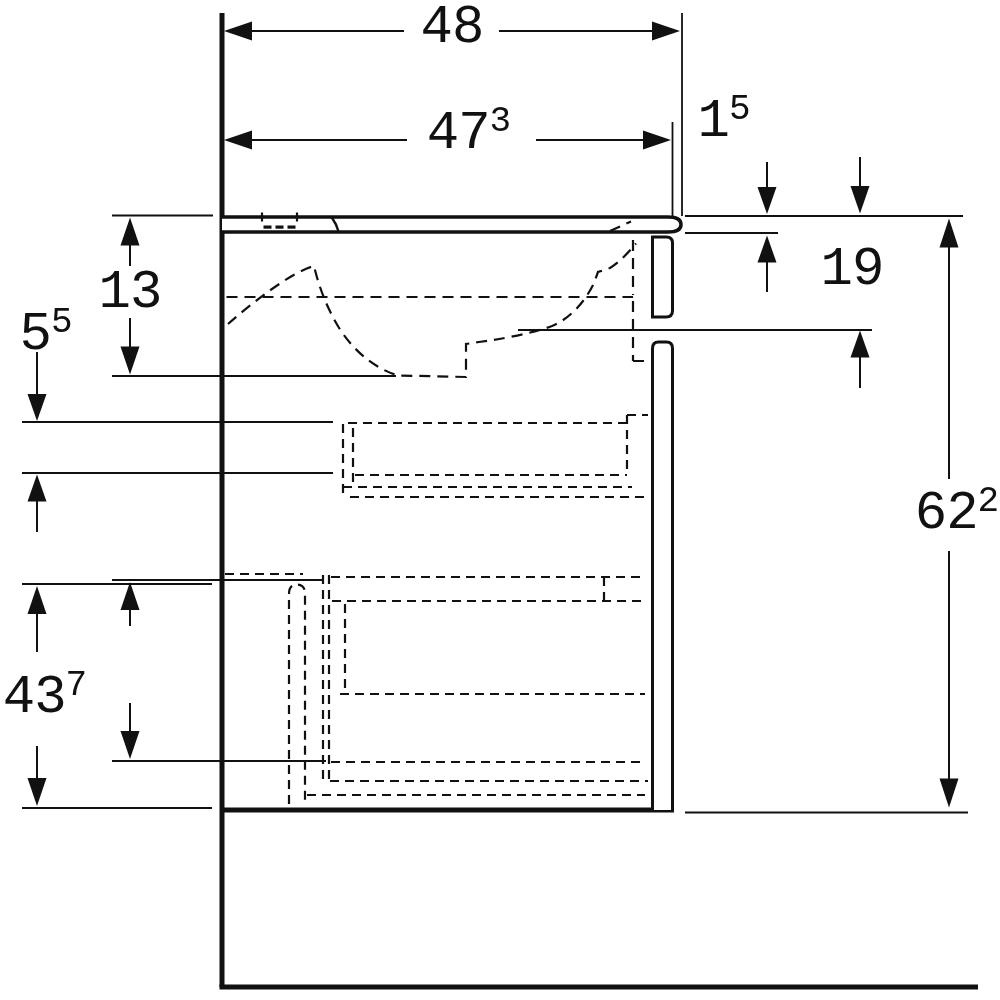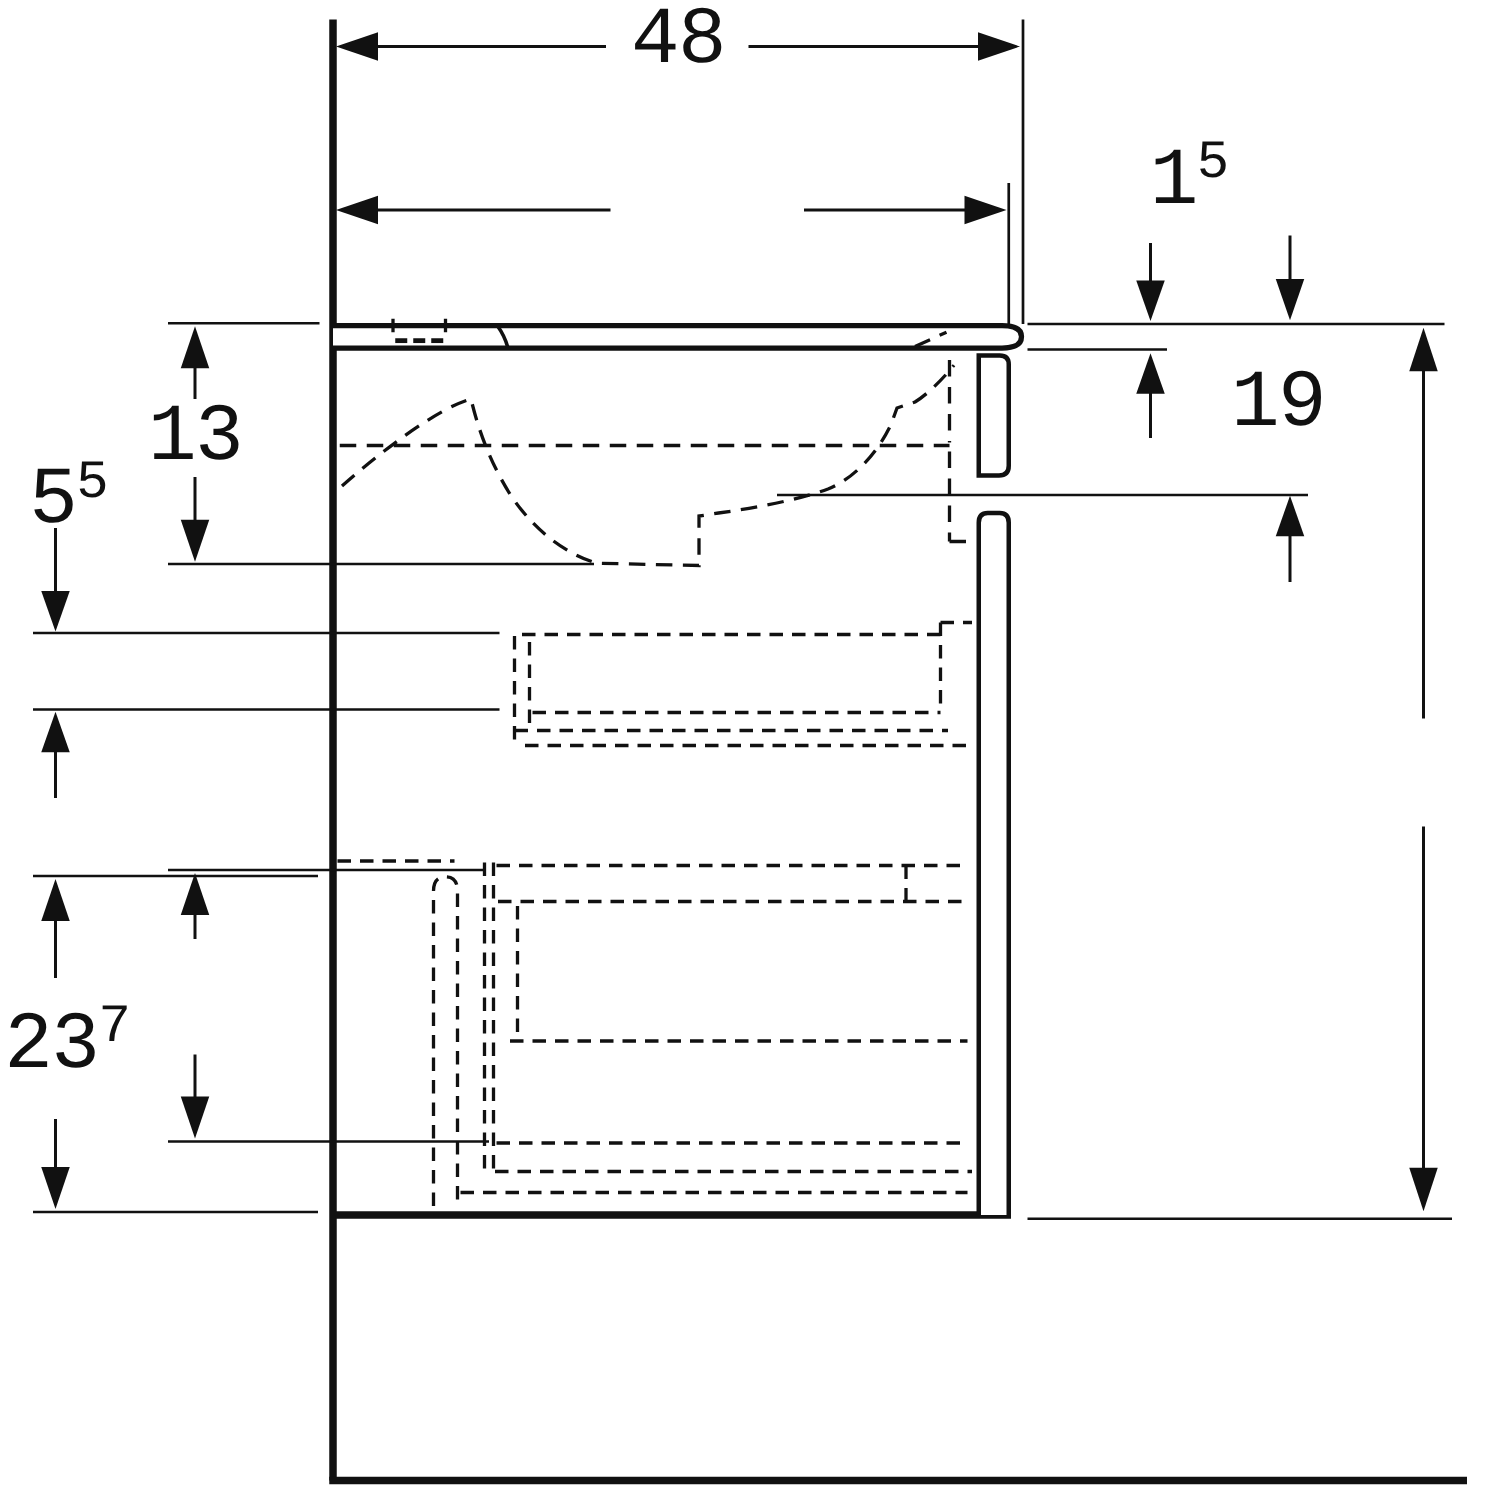--- a/index.html
+++ b/index.html
@@ -166,29 +166,35 @@
       <line x1="949" y1="247" x2="949" y2="479"></line>
       <line x1="949" y1="551" x2="949" y2="779"></line>
       <polygon points="949,218.5 939.5,247.5 958.5,247.5" stroke="none"></polygon>
       <polygon points="949,807.5 939.5,778.5 958.5,778.5" stroke="none"></polygon>
     </g>
   </svg>
 
   <div class="dim-label" style="left:452px;top:28px">
     <span class="main">48</span>
   </div>
-  <div class="dim-label" style="left:793px;top:122px">
+  <div class="dim-label" style="left:469px;top:134px">
+    <span class="main">47</span><span class="sup">3</span>
+  </div>
+  <div class="dim-label" style="left:724px;top:122px">
     <span class="main">1</span><span class="sup">5</span>
   </div>
   <div class="dim-label" style="left:130px;top:293px">
     <span class="main">13</span>
   </div>
   <div class="dim-label" style="left:852px;top:270px">
     <span class="main">19</span>
   </div>
   <div class="dim-label" style="left:46px;top:335px">
     <span class="main">5</span><span class="sup">5</span>
   </div>
+  <div class="dim-label" style="left:957px;top:514px">
+    <span class="main">62</span><span class="sup">2</span>
+  </div>
   <div class="dim-label" style="left:45px;top:698px">
-    <span class="main">23</span><span class="sup">7</span>
+    <span class="main">43</span><span class="sup">7</span>
   </div>
 
 </div>
 
 </body></html>

